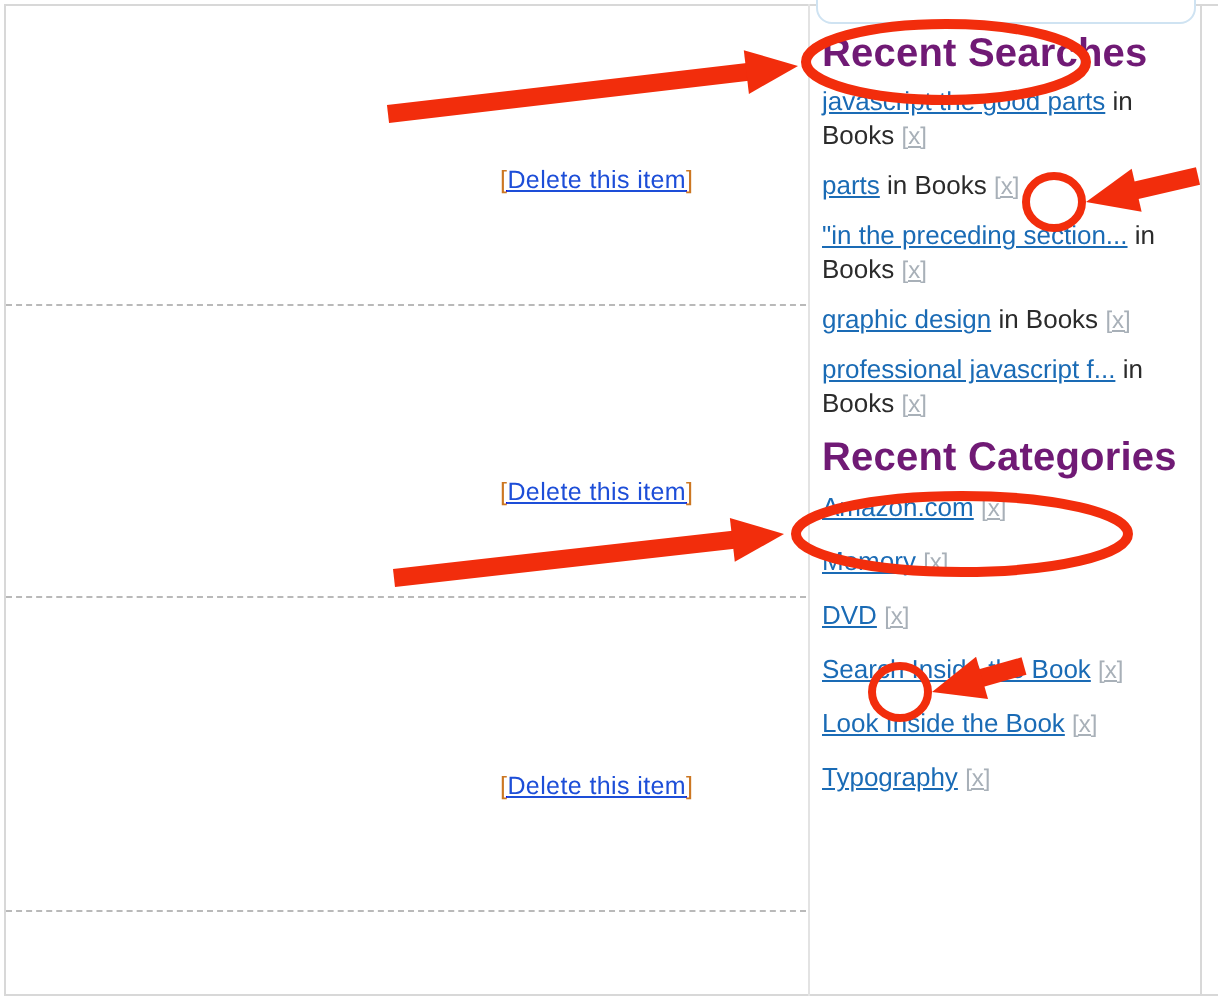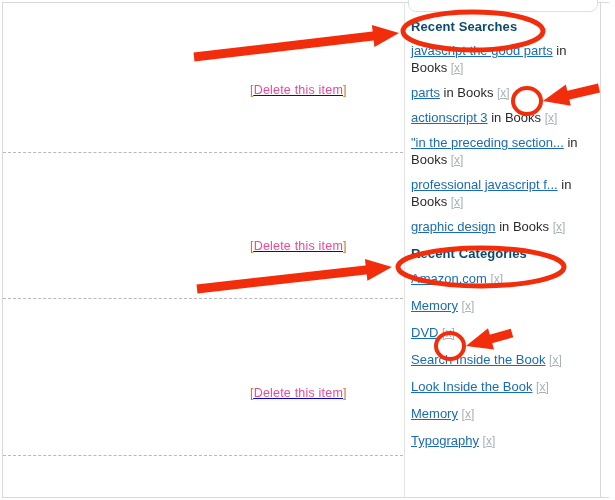--- a/index.html
+++ b/index.html
@@ -79,34 +79,35 @@
     position: absolute;
     font-size: 12.5px;
     line-height: 14px;
     white-space: nowrap;
     letter-spacing: 0.2px;
   }
   .delete-link .brk {
     color: #cc7722;
   }
   .delete-link .lbl {
-    color: #ec4899;
+    color: #1d4ed8;
+    text-decoration: underline;
   }
 
   
   .right-col {
     position: absolute;
     left: 411px;
     top: 18px;
     width: 186px;
   }
   .section-head {
-    color: #0c4a6e;
+    color: #701a75;
     font-weight: bold;
-    font-size: 13px;
+    font-size: 20px;
     line-height: 18px;
     margin: 0 0 6px 0;
     letter-spacing: .1px;
   }
   .entry {
     font-size: 13px;
     line-height: 17px;
     color: #2b2b2b;
     margin: 0 0 7px 0;
     word-wrap: break-word;
@@ -153,33 +154,31 @@
       <a class="delete-link" href="#" style="left: 250px; top: 83px;"><span class="brk">[</span><span class="lbl">Delete this item</span><span class="brk">]</span></a>
       <a class="delete-link" href="#" style="left: 250px; top: 239px;"><span class="brk">[</span><span class="lbl">Delete this item</span><span class="brk">]</span></a>
       <a class="delete-link" href="#" style="left: 250px; top: 386px;"><span class="brk">[</span><span class="lbl">Delete this item</span><span class="brk">]</span></a>
     </div>
 
   <div class="right-col" id="right-col">
       <div class="section-head">Recent Searches</div>
       <div>
         <div class="entry"><a class="qlink" href="#">javascript the good parts</a> <span class="scope">in Books</span> <a class="rm" href="#">[x]</a></div>
         <div class="entry"><a class="qlink" href="#">parts</a> <span class="scope">in Books</span> <a class="rm" href="#">[x]</a></div>
-        <div class="entry"><a class="qlink" href="#">actionscript 3</a> <span class="scope">in Books</span> <a class="rm" href="#">[x]</a></div>
         <div class="entry"><a class="qlink" href="#">"in the preceding section...</a> <span class="scope">in Books</span> <a class="rm" href="#">[x]</a></div>
+        <div class="entry"><a class="qlink" href="#">graphic design</a> <span class="scope">in Books</span> <a class="rm" href="#">[x]</a></div>
         <div class="entry"><a class="qlink" href="#">professional javascript f...</a> <span class="scope">in Books</span> <a class="rm" href="#">[x]</a></div>
-        <div class="entry"><a class="qlink" href="#">graphic design</a> <span class="scope">in Books</span> <a class="rm" href="#">[x]</a></div>
       </div>
       <div class="section-head cats">Recent Categories</div>
       <div class="cat-list">
         <div class="entry"><a class="qlink" href="#">Amazon.com</a> <a class="rm" href="#">[x]</a></div>
         <div class="entry"><a class="qlink" href="#">Memory</a> <a class="rm" href="#">[x]</a></div>
         <div class="entry"><a class="qlink" href="#">DVD</a> <a class="rm" href="#">[x]</a></div>
         <div class="entry"><a class="qlink" href="#">Search Inside the Book</a> <a class="rm" href="#">[x]</a></div>
         <div class="entry"><a class="qlink" href="#">Look Inside the Book</a> <a class="rm" href="#">[x]</a></div>
-        <div class="entry"><a class="qlink" href="#">Memory</a> <a class="rm" href="#">[x]</a></div>
         <div class="entry"><a class="qlink" href="#">Typography</a> <a class="rm" href="#">[x]</a></div>
       </div>
     </div>
 
   <svg class="annot" id="annot-layer" viewBox="0 0 615 500" xmlns="http://www.w3.org/2000/svg">
       <ellipse cx="473" cy="31" rx="70" ry="19" fill="none" stroke="#f22d0c" stroke-width="5"></ellipse>
       <ellipse cx="527" cy="101" rx="14" ry="13" fill="none" stroke="#f22d0c" stroke-width="4"></ellipse>
       <ellipse cx="481" cy="267" rx="83" ry="19" fill="none" stroke="#f22d0c" stroke-width="5"></ellipse>
       <ellipse cx="450" cy="346" rx="14" ry="13" fill="none" stroke="#f22d0c" stroke-width="4"></ellipse>
       <g>

